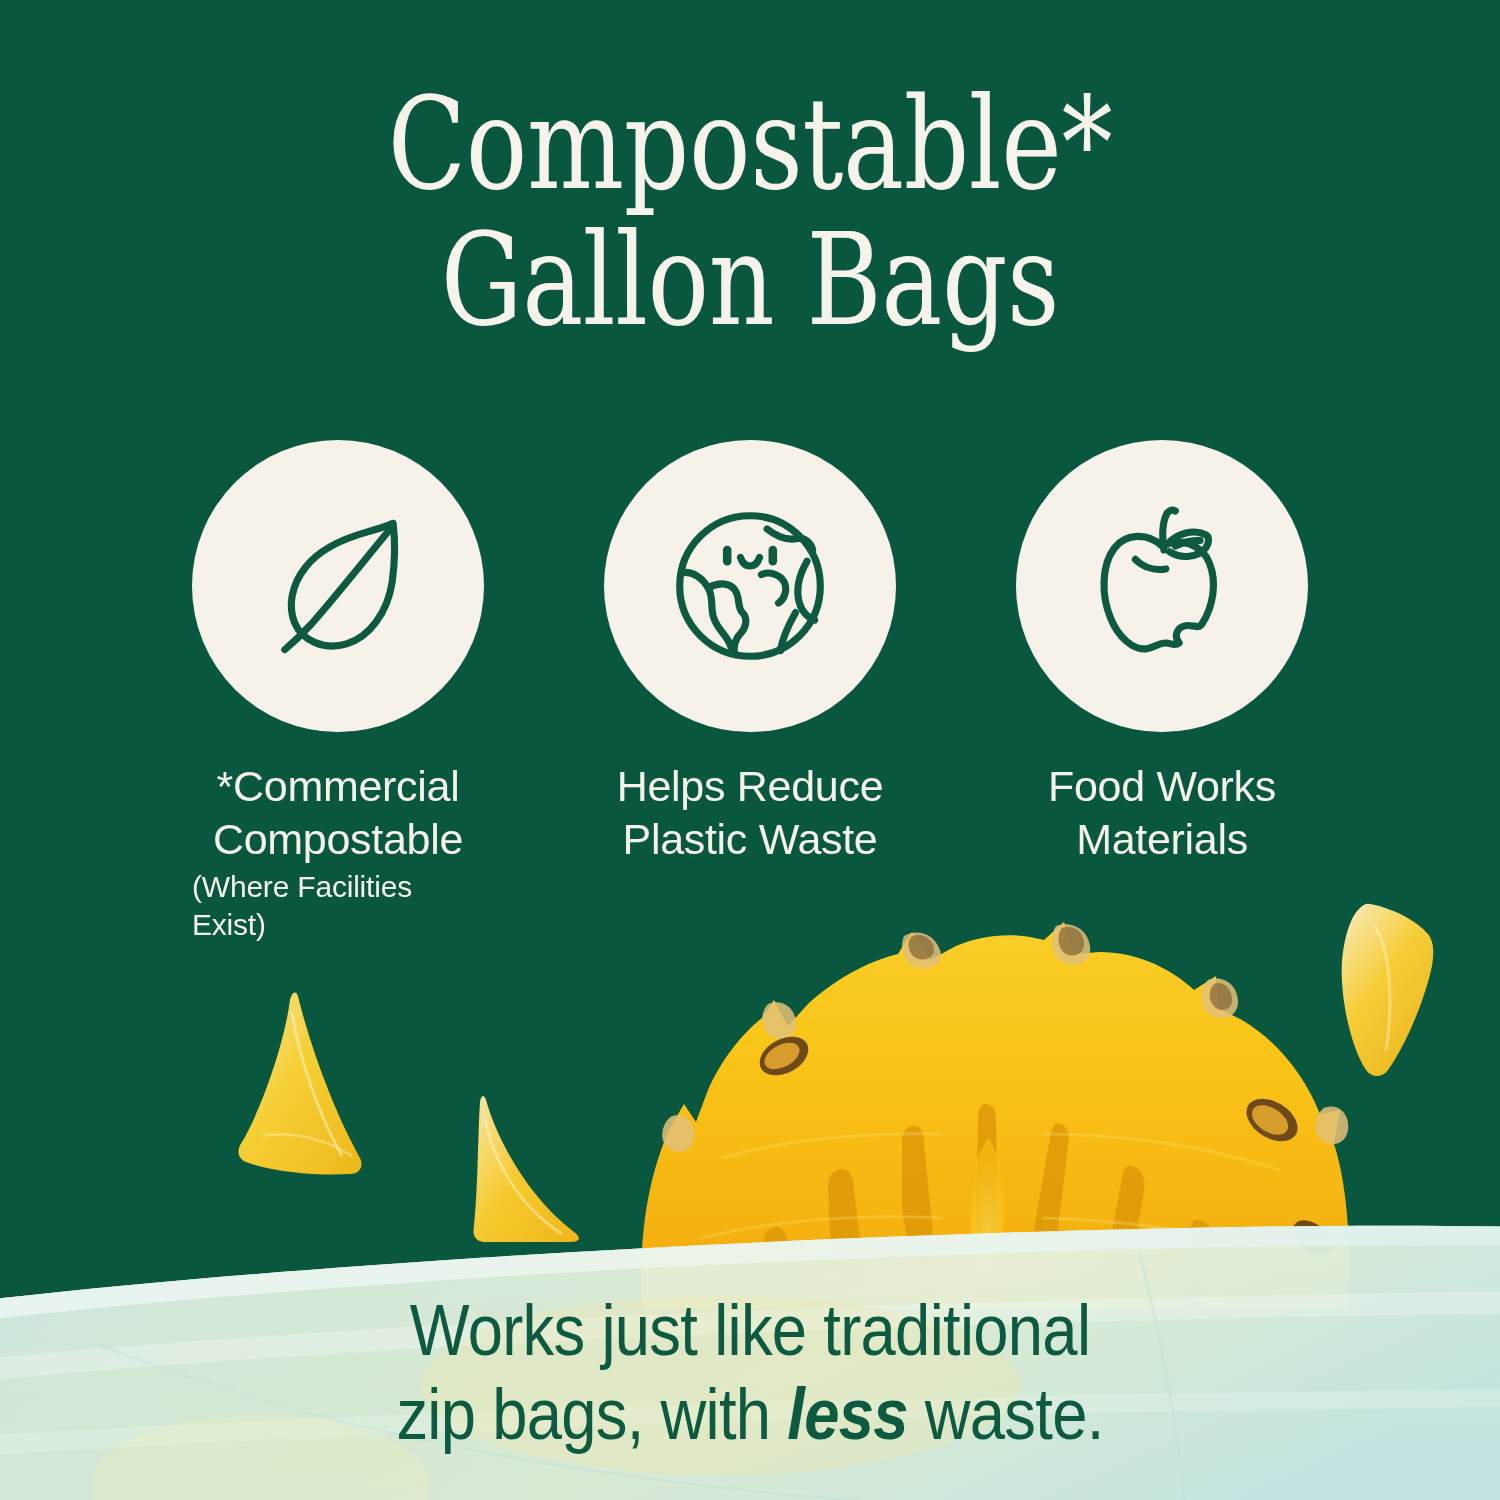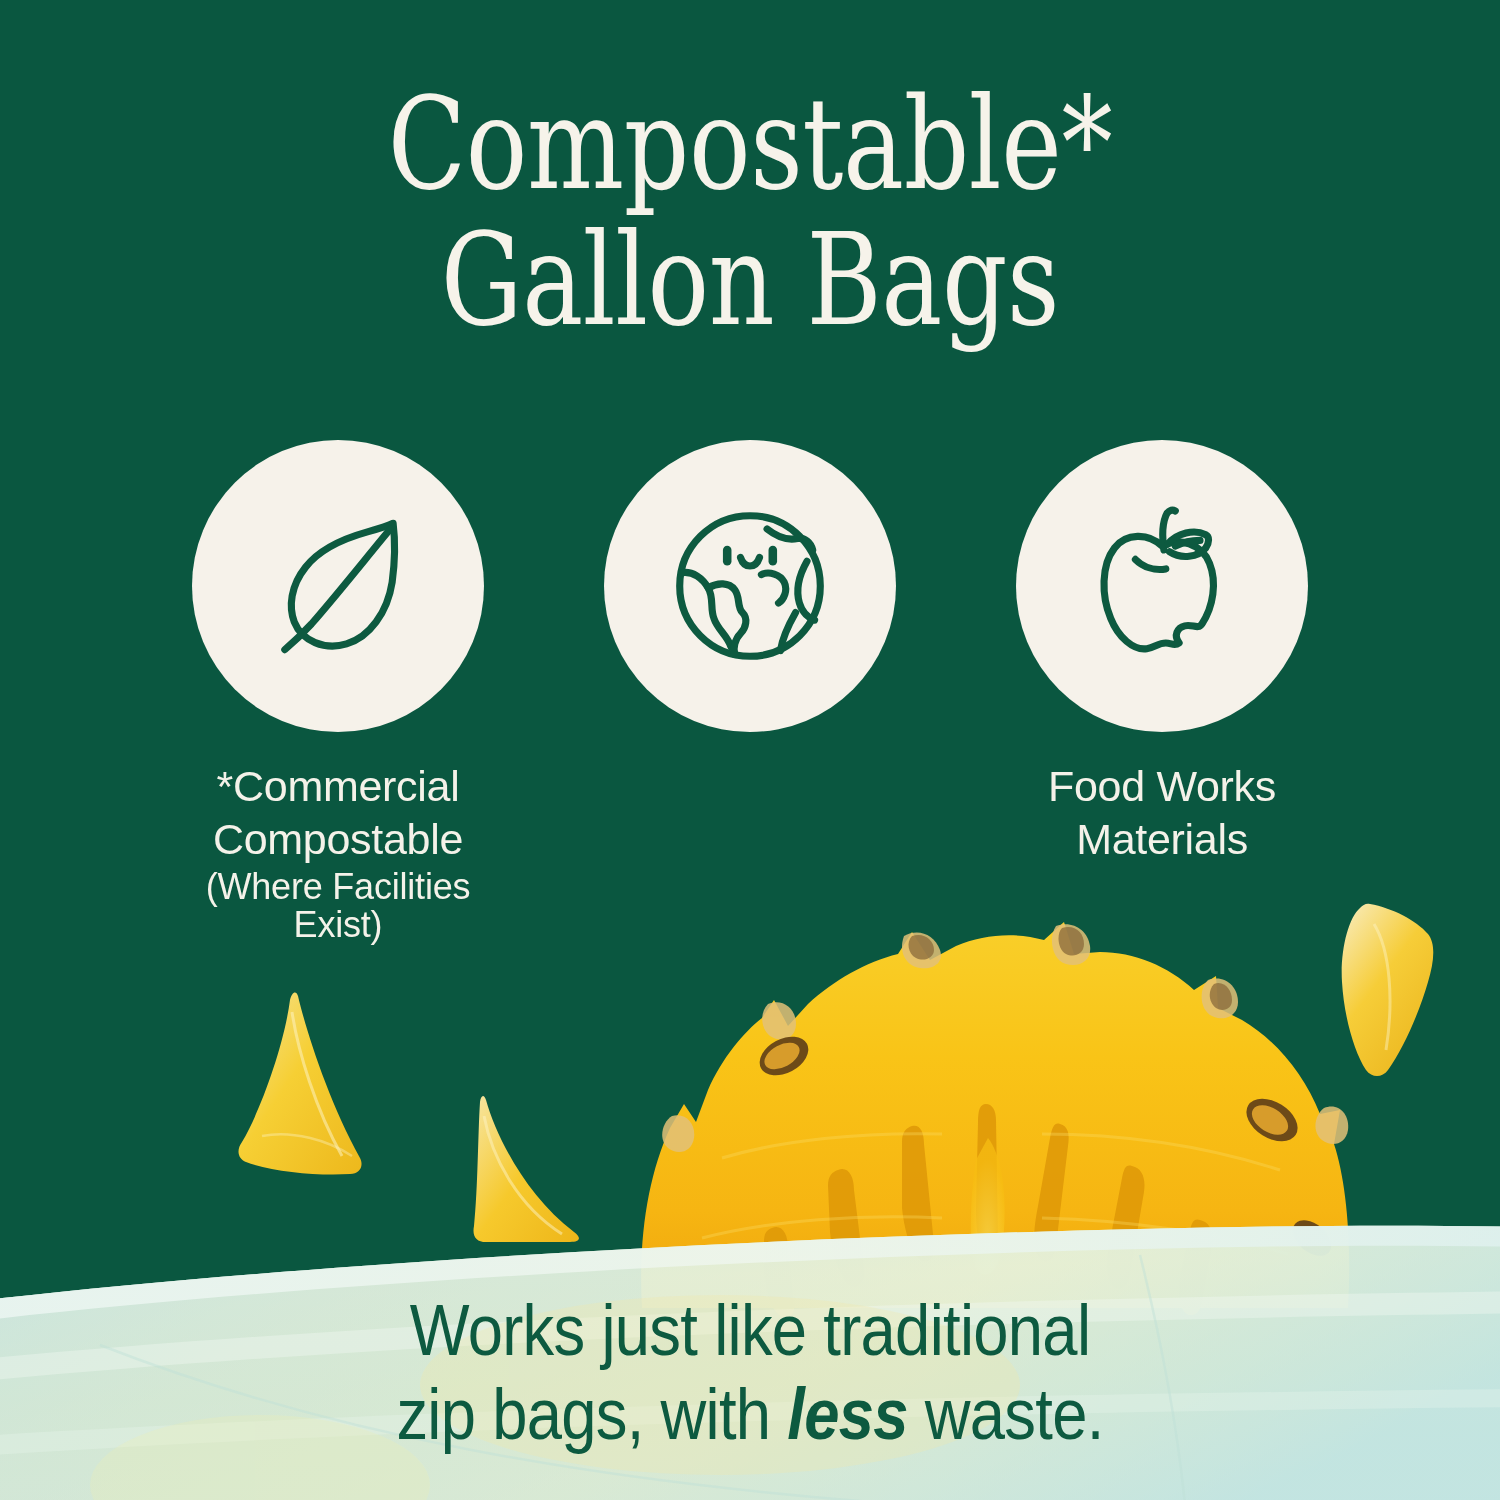--- a/index.html
+++ b/index.html
@@ -59,23 +59,22 @@
     margin-top:28px;
     text-align:center;
     color:#f4f2e9;
     font-size:43px;
     line-height:53px;
     letter-spacing:-0.3px;
     white-space:pre-line;
   }
   .subcap {
     margin-top:2px;
-    text-align:center;
     color:#f4f2e9;
-    font-size:36px;
+    font-size:30px;
     line-height:38px;
     letter-spacing:-0.2px;
   }
 
   
   #photo {
     position:absolute;
     left:0; top:830px;
     width:1500px; height:670px;
     overflow:hidden;
@@ -155,20 +154,22 @@
                      C 66 146 76 152 80 164"></path>
             <path d="M56 102 C 66 96 78 96 84 104 C 90 112 86 122 92 128
                      C 98 134 96 144 90 150 C 84 156 82 166 84 172"></path>
             <path d="M118 40 C 128 48 140 52 150 50 C 158 49 164 54 166 62"></path>
             <path d="M112 88 C 120 84 132 88 136 96 C 140 104 136 114 130 118"></path>
             <path d="M160 74 C 152 88 148 104 152 118 C 155 128 162 134 168 136"></path>
             <path d="M148 128 C 140 142 134 156 132 168"></path>
           </g>
         </svg>
       </div>
+      <div class="cap">Helps Reduce
+Plastic Waste</div>
       <div class="subcap"></div>
     </div>
 
     <div class="feature">
       <div class="badge">
         <svg viewBox="0 0 200 200">
           <g fill="none" stroke="#0d5a40" stroke-width="7.5" stroke-linecap="round" stroke-linejoin="round">
 
             <path d="M100 58
                      C 86 44 62 44 50 60

